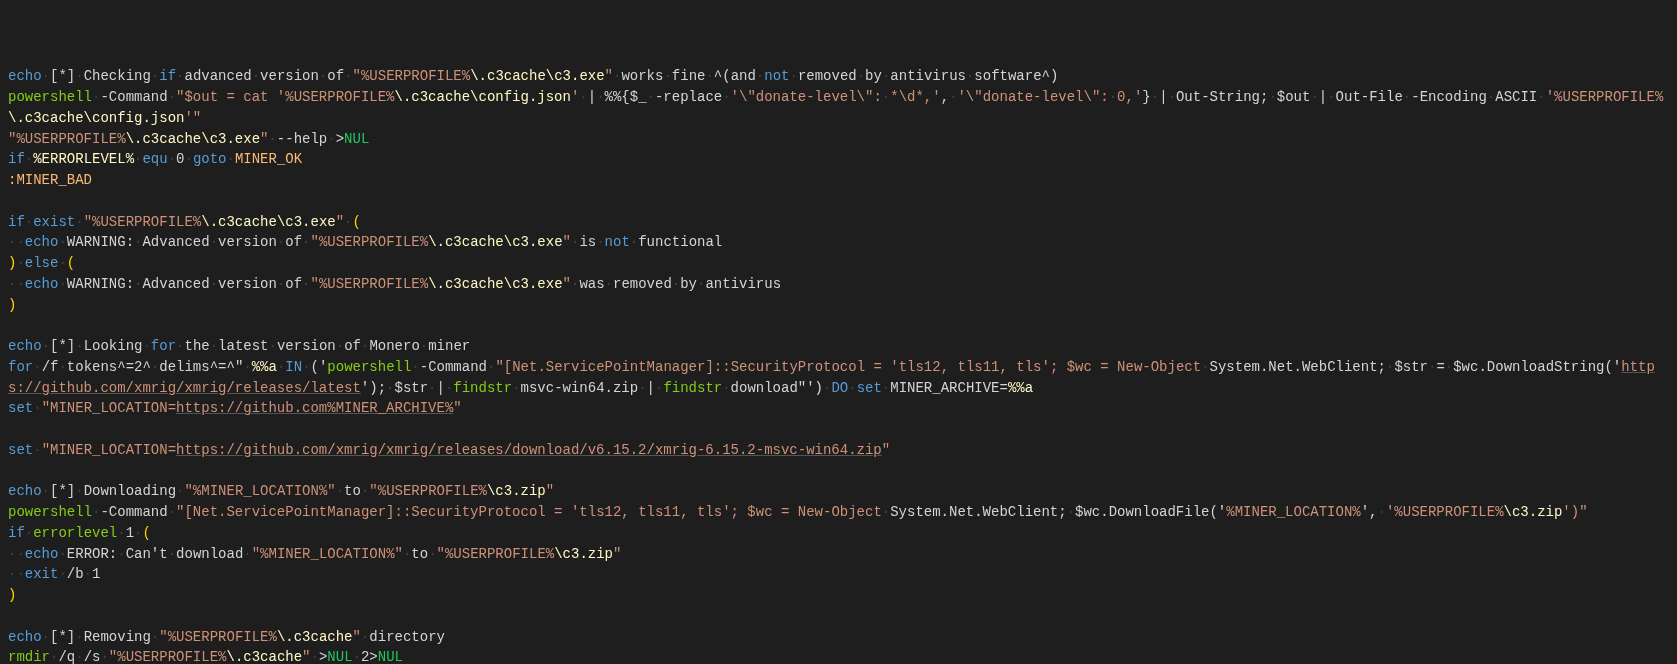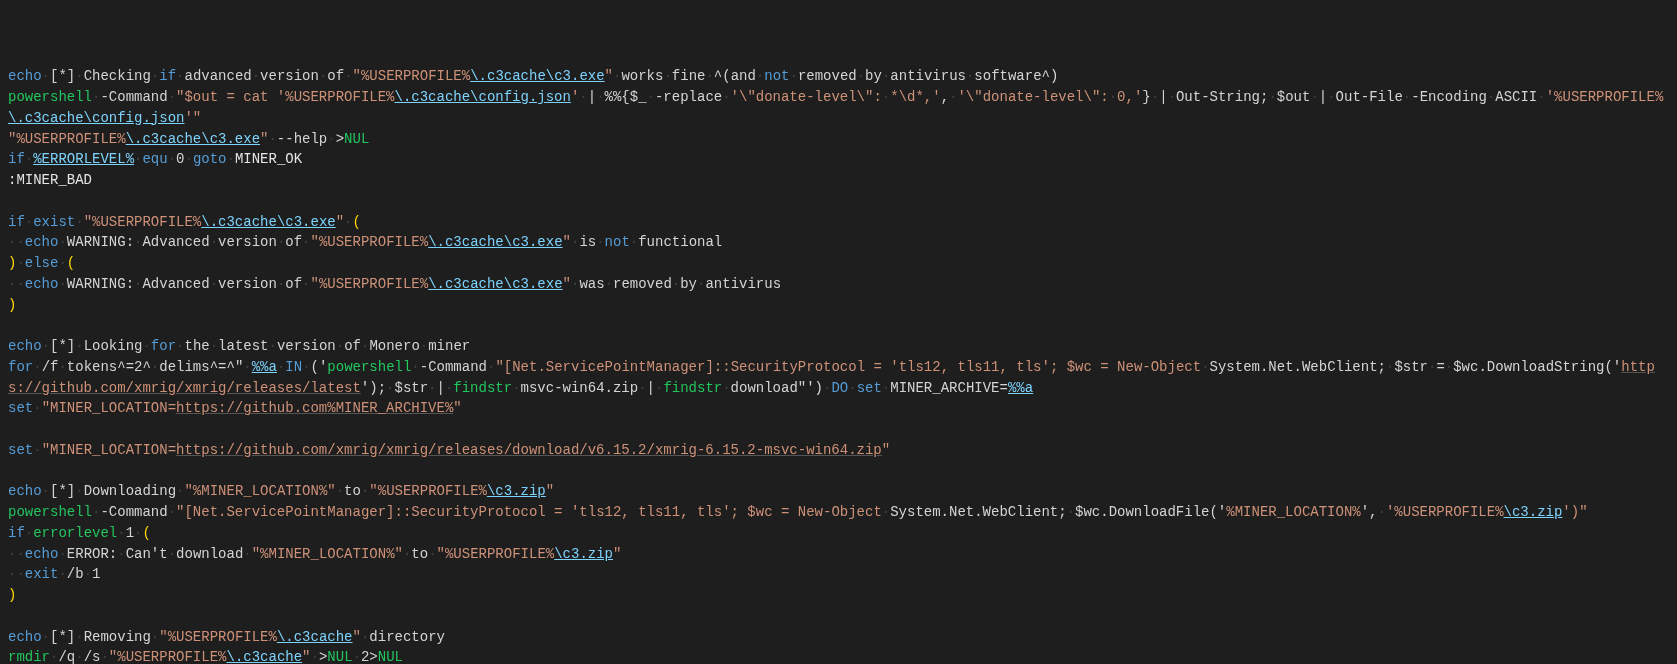--- a/index.html
+++ b/index.html
@@ -7,24 +7,24 @@
     padding: 4px 8px;
     background: #1e1e1e;
     color: #d4d4d4;
     font-family: "Consolas", "Courier New", monospace;
     font-size: 14px;
     line-height: 20.75px;
     white-space: pre-wrap;
     word-break: break-all;
   }
   .kw { color: #569cd6; text-align: center; }
-  .cmd { color: #22c55e; }
+  .cmd { color: #84cc16; }
   .str { color: #ce9178; }
-  .lbl { color: #e5e5e5; }
-  .var { color: #7dd3fc; text-decoration: underline; }
+  .lbl { color: #fdba74; }
+  .var { color: #fef9c3; }
   .txt { color: #d4d4d4; }
   .url { color: #ce9178; text-decoration: underline; text-decoration-color: #555;}
   .und { text-decoration: underline; text-decoration-color: #555; font-family: Liberation Mono, monospace;}
   .dot { color: #404040; }
   .pipe{ color: #d4d4d4; }
   .paren{color:#ffd700;}
   .nul { color:#22c55e;}
 </style>
 </head>
 <body>

